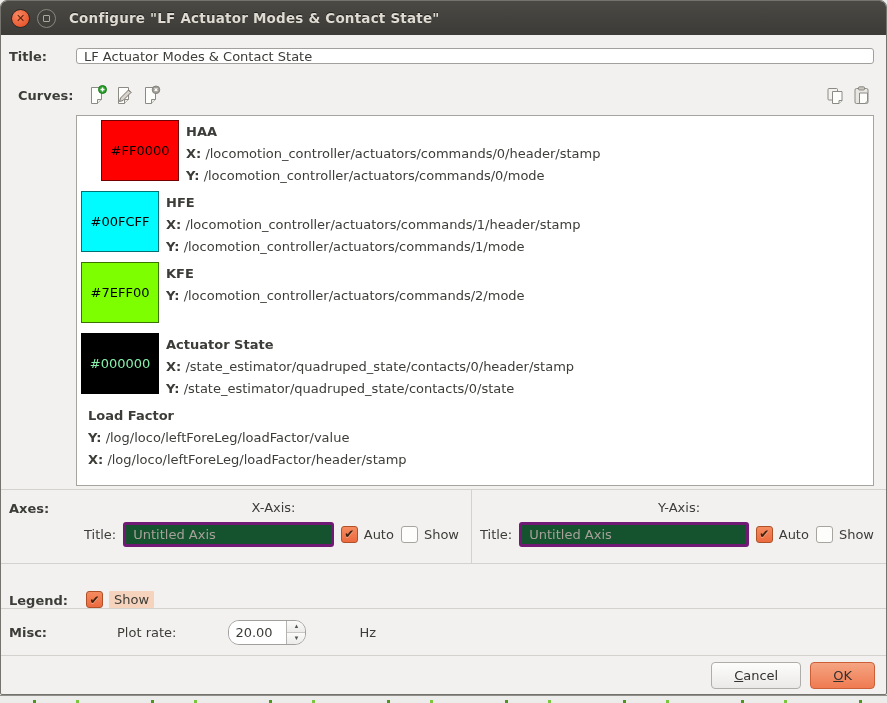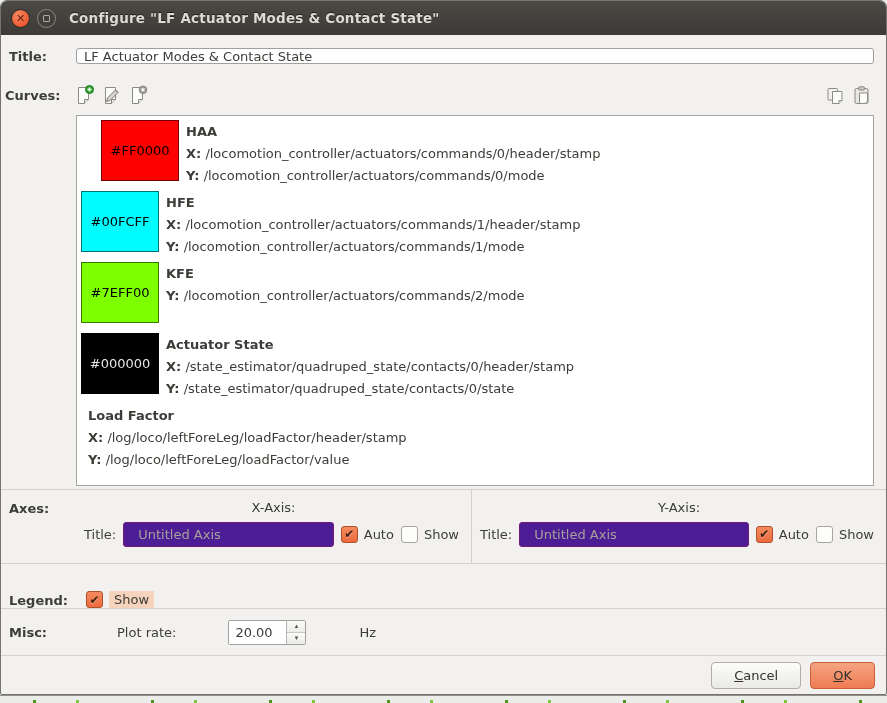--- a/index.html
+++ b/index.html
@@ -25,21 +25,21 @@
             text-shadow:0 -1px 0 rgba(0,0,0,.55); letter-spacing:.2px; }
 
   
   .blabel { font-weight:bold; }
   .row-title { display:flex; align-items:center; margin:9px 12px 0 8px; height:25px; }
   .row-title .blabel { width:67px; flex:0 0 67px; }
   .text-input { flex:1; height:16px; border:1px solid #A2A09C; border-radius:3px;
                 padding:0 7px; font:13px "DejaVu Sans", sans-serif; color:#3C3C38;
                 background:#FFFFFF; outline:none; }
 
-  .row-curves { display:flex; align-items:center; margin:15px 12px 0 4px; height:24px; }
+  .row-curves { display:flex; align-items:center; margin:15px 12px 0 17px; height:24px; }
   .row-curves .blabel { width:67px; flex:0 0 67px; }
   .icon-btn { width:24px; height:24px; border:none; background:transparent; padding:1px;
               cursor:pointer; display:flex; align-items:center; justify-content:center; }
   .icon-btn + .icon-btn { margin-left:3px; }
   .spacer { flex:1; }
 
   
   .curve-list { margin:7px 12px 0 75px; height:372px; background:#FFFFFF;
                 border:1px solid #A6A49F; overflow:hidden; }
   .curve-item { height:71px; display:flex; padding:4px 0 0 4px; }
@@ -53,43 +53,43 @@
   .sep.flat { margin-top:0; }
 
   
   .axes-section { height:74px; display:flex; position:relative; }
   .axes-label { width:75px; flex:0 0 75px; padding:11px 0 0 8px; font-weight:bold; }
   .axis-col { display:flex; flex-direction:column; }
   .axis-col.xcol { width:395px; flex:0 0 395px; }
   .axis-col.ycol { flex:1; border-left:1px solid #D4D2CE; }
   .axis-header { text-align:center; padding-top:10px; }
   .axis-row { display:flex; align-items:center; padding:7px 12px 0 8px; gap:7px; }
-  .axis-row .dim-input { flex:1; height:25px; border:1px solid #701a75; border-radius:3px;
-                         background:#4c1d95; color:#A6A19A; padding:0 14px;
+  .axis-row .dim-input { flex:1; height:25px; border:3px solid #701a75; border-radius:3px;
+                         background:#14532d; color:#A6A19A; padding:0 7px;
                          font:13px "DejaVu Sans", sans-serif; outline:none; }
   .dim-input::placeholder { color:#A6A19A; opacity:1; }
 
   .cb-group { display:flex; align-items:center; gap:6px; }
   .checkbox { width:17px; height:17px; border-radius:3px; background:#FDFDFC;
               border:1px solid #A7A5A0; display:flex; align-items:center;
               justify-content:center; font-size:12px; line-height:1; cursor:pointer;
               color:transparent; }
   .checkbox.checked { background:linear-gradient(#F58B60,#EC6A3F); border:1px solid #AE5128;
                       color:#40220F; text-shadow:0 1px 0 rgba(255,255,255,.35); }
 
   
   .legend-section { height:44px; display:flex; align-items:flex-end; padding-left:8px; }
   .legend-section .blabel { width:67px; flex:0 0 67px; }
   .legend-cb { margin-left:10px; }
   .hl { background:#F6D3BD; padding:1px 5px; margin-left:6px; border-radius:1px; }
 
   
   .misc-section { height:46px; display:flex; align-items:center; padding-left:8px;gap:48px; }
   .misc-section .blabel { width:60px; flex:0 0 60px; }
-  .spinbox { display:flex; height:25px; border:1px solid #A2A09C; border-radius:2px;
+  .spinbox { display:flex; height:25px; border:1px solid #A2A09C; border-radius:11px;
              background:#fff; overflow:hidden; margin-left:4px; }
   .spin-input { width:57px; border:none; outline:none; padding:0 6px;
                 font:13px "DejaVu Sans", sans-serif; color:#3C3C38; }
   .spin-btns { width:19px; border-left:1px solid #B5B3AF; display:flex; flex-direction:column; }
   .spin-btn { flex:1; background:linear-gradient(#FBFBFA,#ECEBE9); border:none; cursor:pointer;
               font-size:6px; color:#55534E; display:flex; align-items:center; justify-content:center;
               padding:0; }
   .spin-btn.up { border-bottom:1px solid #C9C7C3; }
   .unit { margin-left:5px; }
 
@@ -208,44 +208,44 @@
         <div class="curve-text">
           <div class="curve-name">KFE</div>
           <div>
             <span class="axis-tag">Y:</span>
             <span> /locomotion_controller/actuators/commands/2/mode</span>
           </div>
         </div>
       </div>
 
       <div class="curve-item">
-        <div class="swatch" style="background: rgb(0, 0, 0); color: #e5e5e5;">#000000</div>
+        <div class="swatch" style="background: rgb(0, 0, 0); color: #86efac;">#000000</div>
         <div class="curve-text">
           <div class="curve-name">Actuator State</div>
           <div>
             <span class="axis-tag">X:</span>
             <span> /state_estimator/quadruped_state/contacts/0/header/stamp</span>
           </div>
           <div>
             <span class="axis-tag">Y:</span>
             <span> /state_estimator/quadruped_state/contacts/0/state</span>
           </div>
         </div>
       </div>
 
       <div class="curve-item">
         <div class="curve-text">
           <div class="curve-name">Load Factor</div>
           <div>
+            <span class="axis-tag">Y:</span>
+            <span> /log/loco/leftForeLeg/loadFactor/value</span>
+          </div>
+          <div>
             <span class="axis-tag">X:</span>
             <span> /log/loco/leftForeLeg/loadFactor/header/stamp</span>
-          </div>
-          <div>
-            <span class="axis-tag">Y:</span>
-            <span> /log/loco/leftForeLeg/loadFactor/value</span>
           </div>
         </div>
       </div>
     </div>
 
     <div class="sep"></div>
 
     <div class="axes-section">
       <div class="axes-label">Axes:</div>
       <div class="axis-col xcol">

